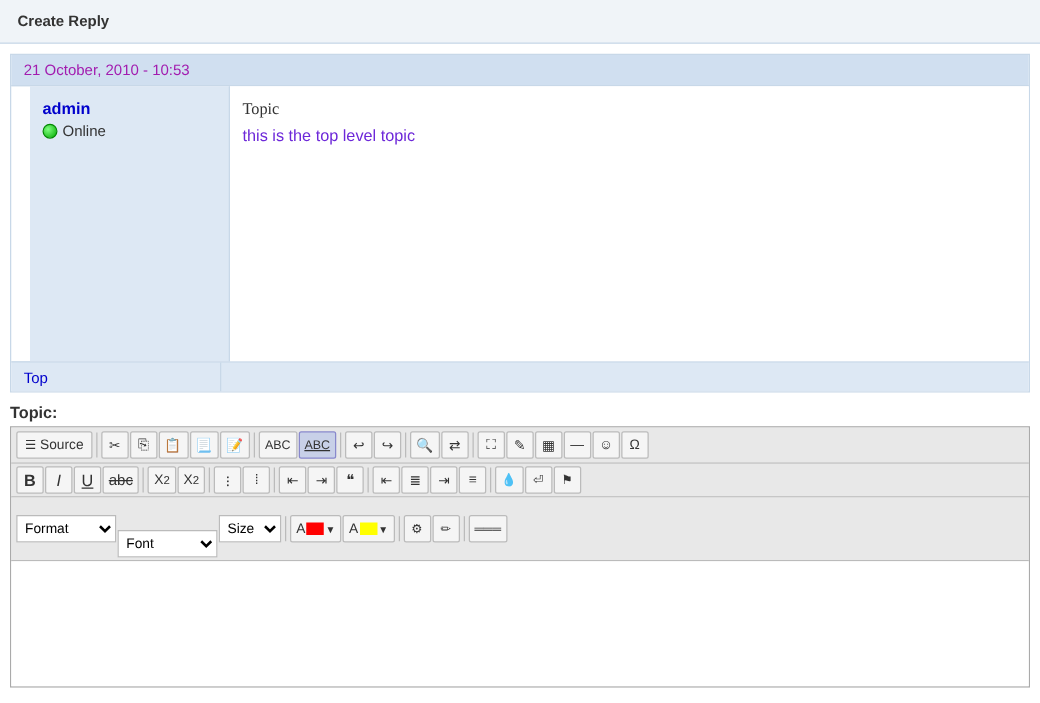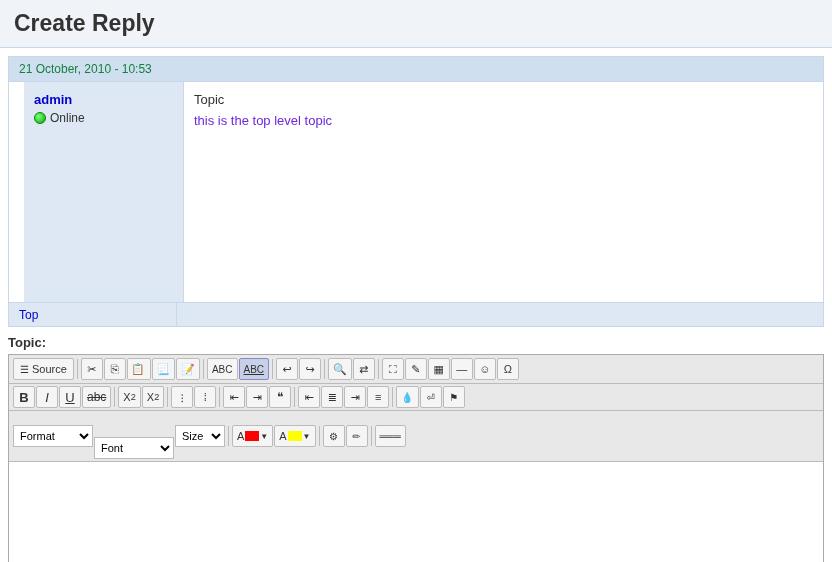--- a/index.html
+++ b/index.html
@@ -1,38 +1,38 @@
 <!DOCTYPE html>
 <html><head>
   <meta charset="utf-8">
   <style>
     * { box-sizing: border-box; margin: 0; padding: 0; }
     body { font-family: Arial, Helvetica, sans-serif; font-size: 13px; background: #fff; color: #333; }
 
     .page-container { width: 832px; background: #fff; }
 
     .page-title {
-      font-size: 23px;
+      font-size: 12px;
       font-weight: bold;
       padding: 10px 14px;
       color: #333;
       border-bottom: 1px solid #c8d8e8;
       background: #f0f4f8;
     }
 
     .post-wrapper {
       border: 1px solid #c8d8e8;
       margin: 8px;
     }
 
     .post-header {
       background: #d0dff0;
       padding: 5px 10px;
       font-size: 12px;
-      color: #15803d;
+      color: #a21caf;
       border-bottom: 1px solid #c8d8e8;
     }
 
     .post-body {
       display: flex;
       padding-left: 15px;
     }
 
     .post-author {
       width: 160px;
@@ -78,20 +78,21 @@
     .post-content {
       flex: 1;
       padding: 10px;
       background: #fff;
       min-height: 220px;
     }
 
     .post-content .topic-title {
       font-weight: normal;
       margin-bottom: 6px;
+      font-family: Liberation Serif, serif;
     }
 
     .post-content .topic-body {
       color: #6d28d9;
     }
 
     .post-footer {
       display: flex;
       background: #dde8f4;
       border-top: 1px solid #c8d8e8;

